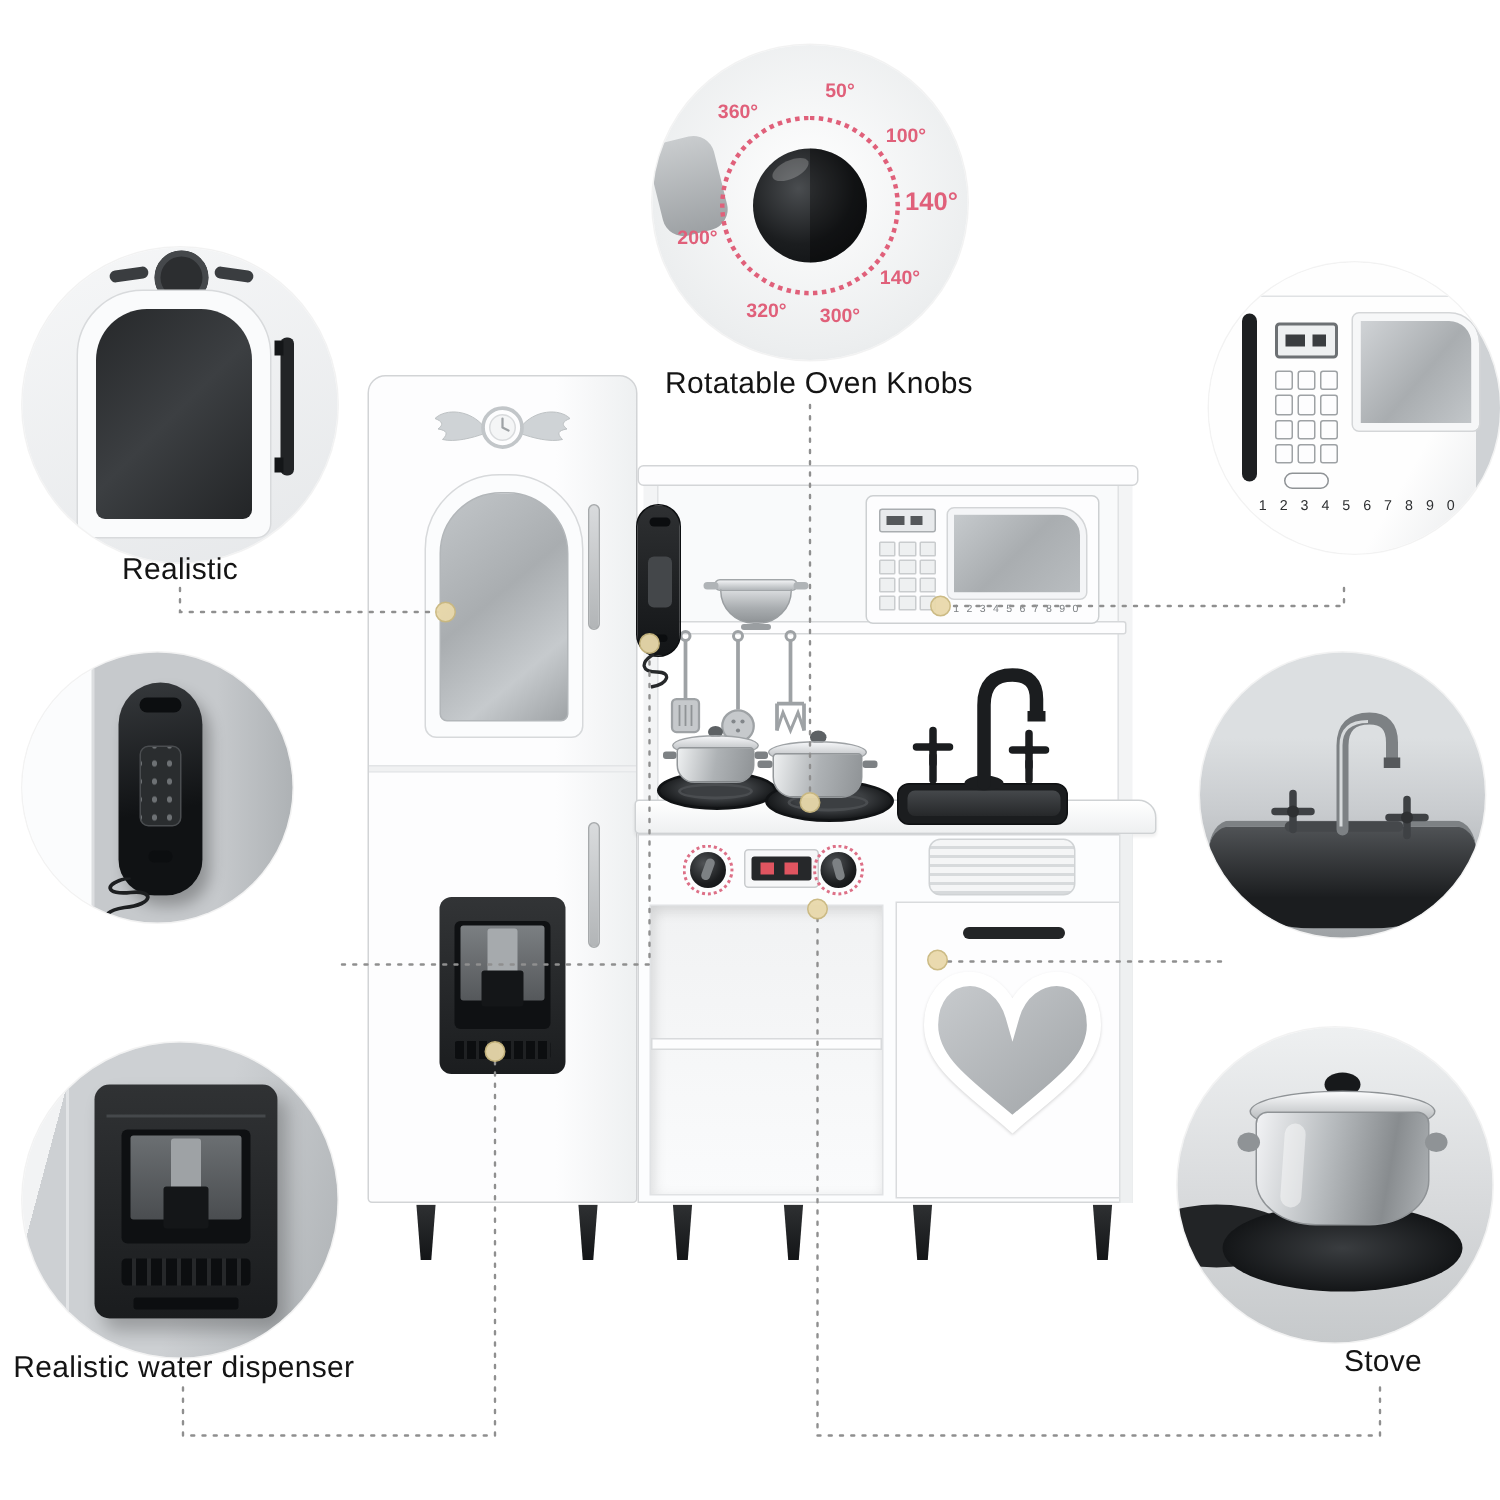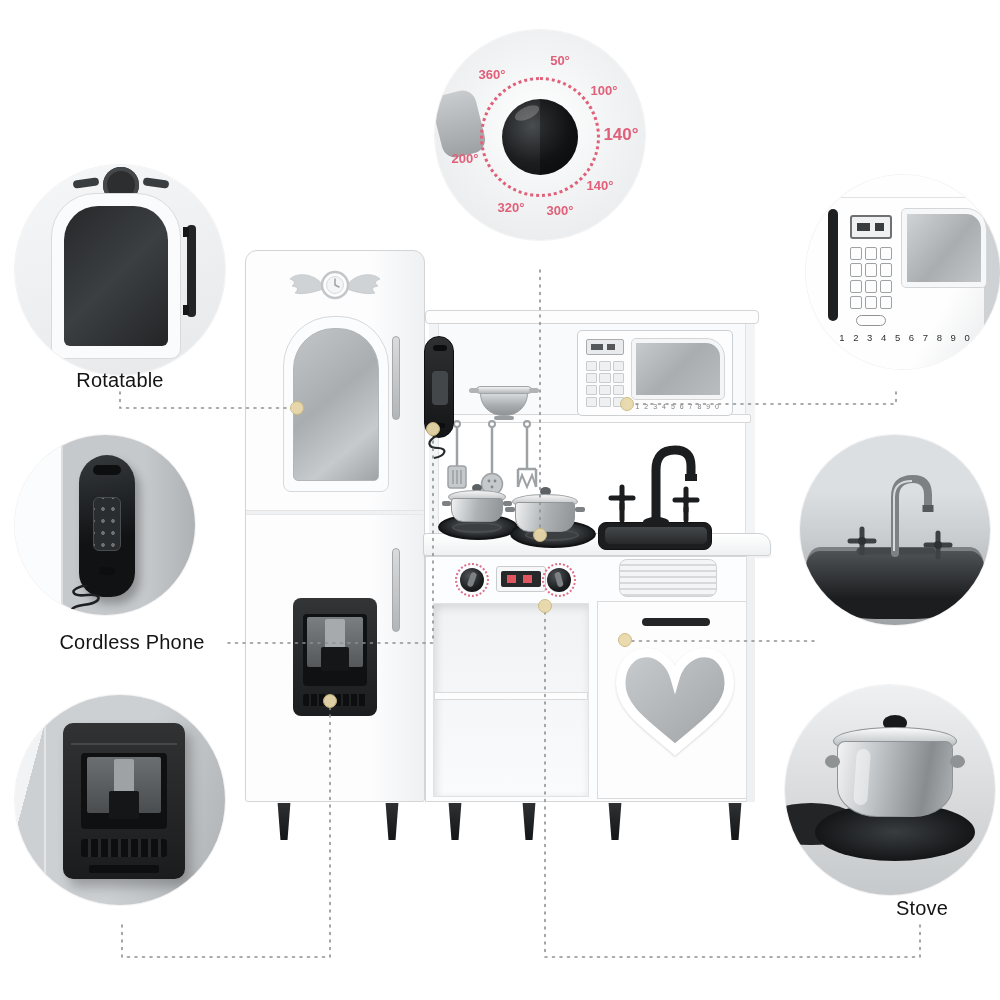--- a/index.html
+++ b/index.html
@@ -205,38 +205,39 @@
     <div class="abs" style="left:88px;top:2px;width:36px;height:36px;background:#2c2e30;border-radius:50%;box-shadow:inset 0 0 0 4px #45484b"></div>
     <div class="abs" style="left:58px;top:14px;width:26px;height:8px;background:#3a3d40;border-radius:4px;transform:rotate(-8deg)"></div>
     <div class="abs" style="left:128px;top:14px;width:26px;height:8px;background:#3a3d40;border-radius:4px;transform:rotate(8deg)"></div>
     <div class="abs" style="left:36px;top:28px;width:130px;height:166px;background:#fafbfc;border:1px solid #d8dadc;border-radius:44px 44px 10px 10px">
       <div class="abs" style="left:12px;top:12px;width:104px;height:140px;background:linear-gradient(135deg,#26282a,#3c3f42 50%,#232527);border-radius:34px 34px 6px 6px"></div>
     </div>
     <div class="abs" style="left:172px;top:60px;width:9px;height:92px;background:#222426;border-radius:4px"></div>
     <div class="abs" style="left:168px;top:62px;width:6px;height:10px;background:#141618"></div>
     <div class="abs" style="left:168px;top:140px;width:6px;height:10px;background:#141618"></div>
   </div>
-  <div class="callout-label" style="left:20px;top:369px;width:200px;z-index:6">Rotatable</div>
+  <div class="callout-label" style="left:20px;top:369px;width:200px;z-index:6">Realistic</div>
 
   <div class="inset" style="left:435px;top:30px;width:210px;height:210px;background:radial-gradient(circle at 50% 45%,#ffffff,#eceeef 70%,#e0e2e4);z-index:5">
     <div class="abs" style="left:2px;top:62px;width:44px;height:64px;background:linear-gradient(#c9ccce,#9da1a4);border-radius:14px;transform:rotate(-14deg)"></div>
     <div class="abs" style="left:45px;top:47px;width:120px;height:120px;border:3px dotted #e0607a;border-radius:50%"></div>
     <div class="abs" style="left:67px;top:69px;width:76px;height:76px;background:radial-gradient(circle at 40% 35%,#4a4d50,#1b1d1f 55%,#0c0e10);border-radius:50%">
       <div class="abs" style="left:38px;top:0;width:38px;height:76px;background:rgba(0,0,0,.35);border-radius:0 38px 38px 0"></div>
       <div class="abs" style="left:12px;top:8px;width:26px;height:12px;background:rgba(255,255,255,.22);border-radius:50%;transform:rotate(-25deg)"></div>
     </div>
     <span class="dm" style="left:125px;top:30px">50°</span>
     <span class="dm" style="left:169px;top:60px">100°</span>
     <span class="dm dm-big" style="left:186px;top:105px">140°</span>
     <span class="dm" style="left:165px;top:155px">140°</span>
     <span class="dm" style="left:125px;top:180px">300°</span>
     <span class="dm" style="left:76px;top:177px">320°</span>
     <span class="dm" style="left:30px;top:128px">200°</span>
     <span class="dm" style="left:57px;top:44px">360°</span>
   </div>
+  <div class="callout-label" style="left:396px;top:245px;width:300px;z-index:6">Rotatable Oven Knobs</div>
 
   <div class="inset" style="left:806px;top:175px;width:194px;height:194px;background:linear-gradient(120deg,#fefefe 70%,#e4e6e8);z-index:5">
     <div class="abs" style="left:178px;top:0;width:16px;height:194px;background:#cfd2d5"></div>
     <div class="abs" style="left:10px;top:22px;width:170px;height:1px;background:#e0e2e4"></div>
     <div class="abs" style="left:22px;top:34px;width:10px;height:112px;background:#1d1f21;border-radius:5px"></div>
     <div class="abs" style="left:44px;top:40px;width:42px;height:24px;background:#eef0f1;border:2px solid #6d7174;border-radius:3px">
       <div class="abs" style="left:5px;top:6px;width:13px;height:8px;background:#3a3d40"></div>
       <div class="abs" style="left:23px;top:6px;width:9px;height:8px;background:#3a3d40"></div>
     </div>
     <div class="abs kp" style="left:44px;top:72px;width:42px;height:62px">
@@ -262,21 +263,20 @@
     <div class="abs" style="left:46px;top:0;width:2px;height:180px;background:#dcdee0"></div>
     <div class="abs" style="left:64px;top:20px;width:56px;height:142px;background:linear-gradient(170deg,#36393c,#101214 60%);border-radius:28px 28px 24px 24px;box-shadow:5px 7px 10px rgba(0,0,0,.28)">
       <div class="abs" style="left:14px;top:10px;width:28px;height:10px;background:#0c0e10;border-radius:5px"></div>
       <div class="abs" style="left:14px;top:42px;width:28px;height:54px;background:#2a2d2f;border:1px solid #4a4d50;border-radius:6px;background-image:radial-gradient(#6d7174 1.5px,transparent 2px);background-size:10px 12px;background-position:4px 5px"></div>
       <div class="abs" style="left:20px;top:112px;width:16px;height:8px;background:#0c0e10;border-radius:4px"></div>
     </div>
     <svg class="abs" style="left:42px;top:150px" width="60" height="28" viewBox="0 0 60 28">
       <path d="M30,0 C10,4 14,12 30,10 C46,8 46,18 26,20 C14,22 12,26 18,27" stroke="#1d1f21" stroke-width="2.5" fill="none"></path>
     </svg>
   </div>
-  <div class="callout-label" style="left:32px;top:631px;width:200px;z-index:6">Cordless Phone</div>
 
   <div class="inset" style="left:800px;top:435px;width:190px;height:190px;background:linear-gradient(180deg,#dcdfe1 0 30%,#c9cccf 55%,#9ea2a5);z-index:5">
     <div class="abs" style="left:6px;top:112px;width:178px;height:72px;background:linear-gradient(#505356,#1b1d1f 70%);border-top:4px solid #7d8184;border-radius:14px 14px 70px 70px / 20px 20px 46px 46px"></div>
     <svg class="abs" style="left:20px;top:18px" width="150" height="112" viewBox="0 0 150 112">
       <path d="M40,98 H112" stroke="#45484b" stroke-width="7" stroke-linecap="round"></path>
       <path d="M75,100 V44 Q75,26 93,26 Q108,26 108,42 V52" stroke="#7d8184" stroke-width="8" fill="none" stroke-linecap="round"></path>
       <path d="M74,98 V44 Q74,28 92,28" stroke="#d7dadc" stroke-width="2" fill="none"></path>
       <path d="M108,52 V59" stroke="#55585b" stroke-width="11"></path>
       <path d="M30,88 H54 M42,76 V100" stroke="#3e4144" stroke-width="5" stroke-linecap="round"></path>
       <circle cx="42" cy="88" r="4" fill="#2e3032"></circle>
@@ -291,20 +291,21 @@
       <div class="abs" style="left:8px;top:20px;width:106px;height:2px;background:#45484b"></div>
       <div class="abs" style="left:18px;top:30px;width:86px;height:76px;background:#0e1012;border-radius:4px">
         <div class="abs" style="left:6px;top:4px;width:74px;height:56px;background:linear-gradient(#6b6f72,#4a4d50);border-radius:2px"></div>
         <div class="abs" style="left:33px;top:6px;width:20px;height:34px;background:#9ea2a5;border-radius:2px"></div>
         <div class="abs" style="left:28px;top:38px;width:30px;height:28px;background:#141618;border-radius:2px"></div>
       </div>
       <div class="abs" style="left:18px;top:116px;width:86px;height:18px;background:repeating-linear-gradient(90deg,#0c0e10 0 7px,#26282a 7px 10px);border-radius:3px"></div>
       <div class="abs" style="left:26px;top:142px;width:70px;height:8px;background:#0c0e10;border-radius:2px"></div>
     </div>
   </div>
+  <div class="callout-label" style="left:0px;top:901px;width:245px;z-index:6">Realistic water dispenser</div>
 
   <div class="inset" style="left:785px;top:685px;width:210px;height:210px;background:linear-gradient(#eef0f1,#d8dadc 55%,#c6c9cb);z-index:5">
     <div class="abs" style="left:-24px;top:118px;width:100px;height:42px;background:#222426;border-radius:50%"></div>
     <div class="abs" style="left:30px;top:118px;width:160px;height:58px;background:radial-gradient(#3a3d40,#141618 70%);border-radius:50%"></div>
     <div class="abs" style="left:40px;top:30px;width:140px;height:112px">
       <div class="abs" style="left:58px;top:0;width:24px;height:16px;background:#17191b;border-radius:50%"></div>
       <div class="abs" style="left:8px;top:12px;width:124px;height:28px;background:linear-gradient(#fafbfc,#9ea2a5);border:1px solid #8f9396;border-radius:50%"></div>
       <div class="abs" style="left:12px;top:26px;width:116px;height:76px;background:linear-gradient(100deg,#f2f3f5,#b8bcbf 40%,#888c8f 75%,#aeb2b5);border:1px solid #8f9396;border-radius:8px 8px 40px 40px / 8px 8px 30px 30px"></div>
       <div class="abs" style="left:0;top:40px;width:15px;height:13px;background:#8f9396;border-radius:50%"></div>
       <div class="abs" style="left:125px;top:40px;width:15px;height:13px;background:#8f9396;border-radius:50%"></div>

